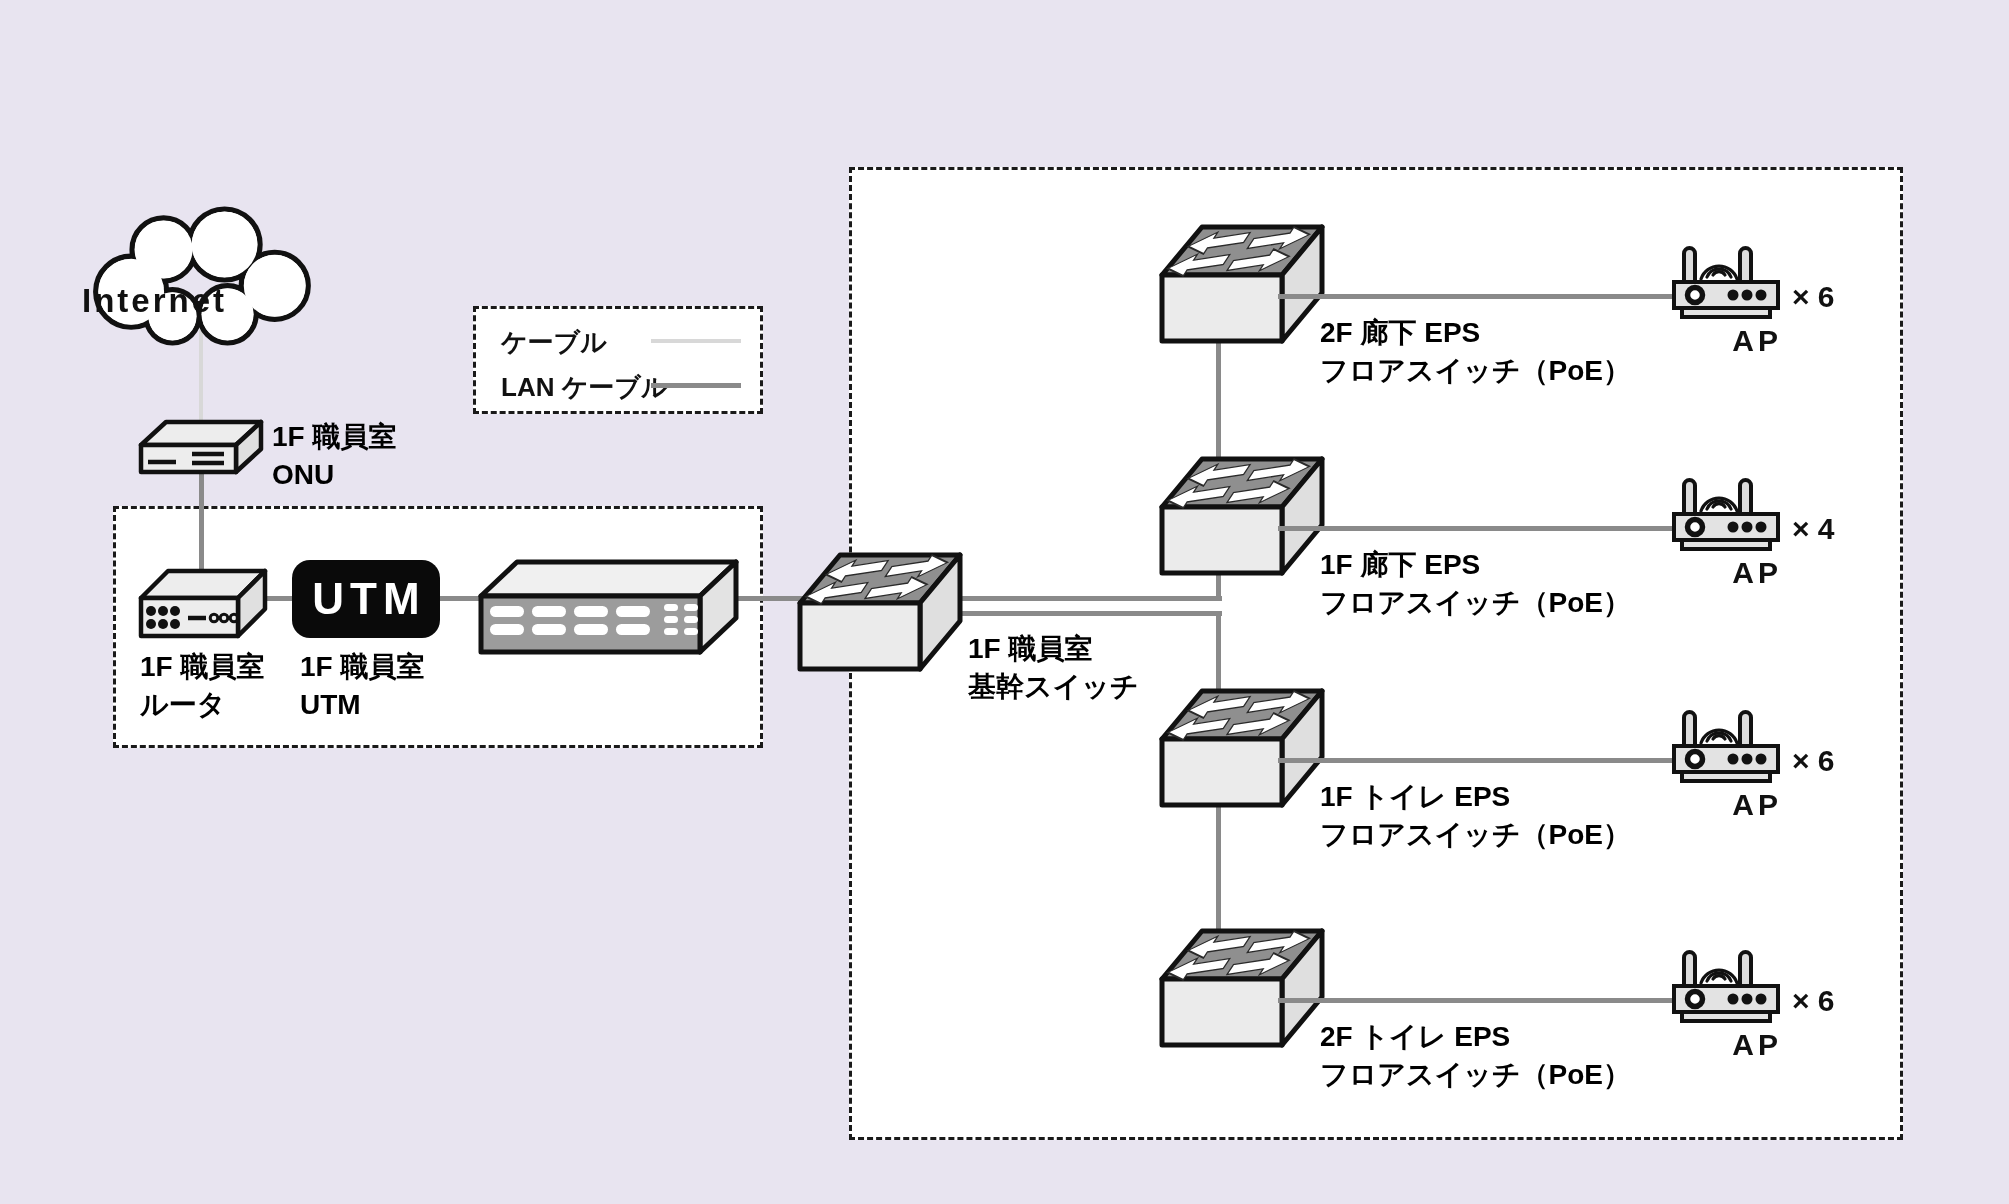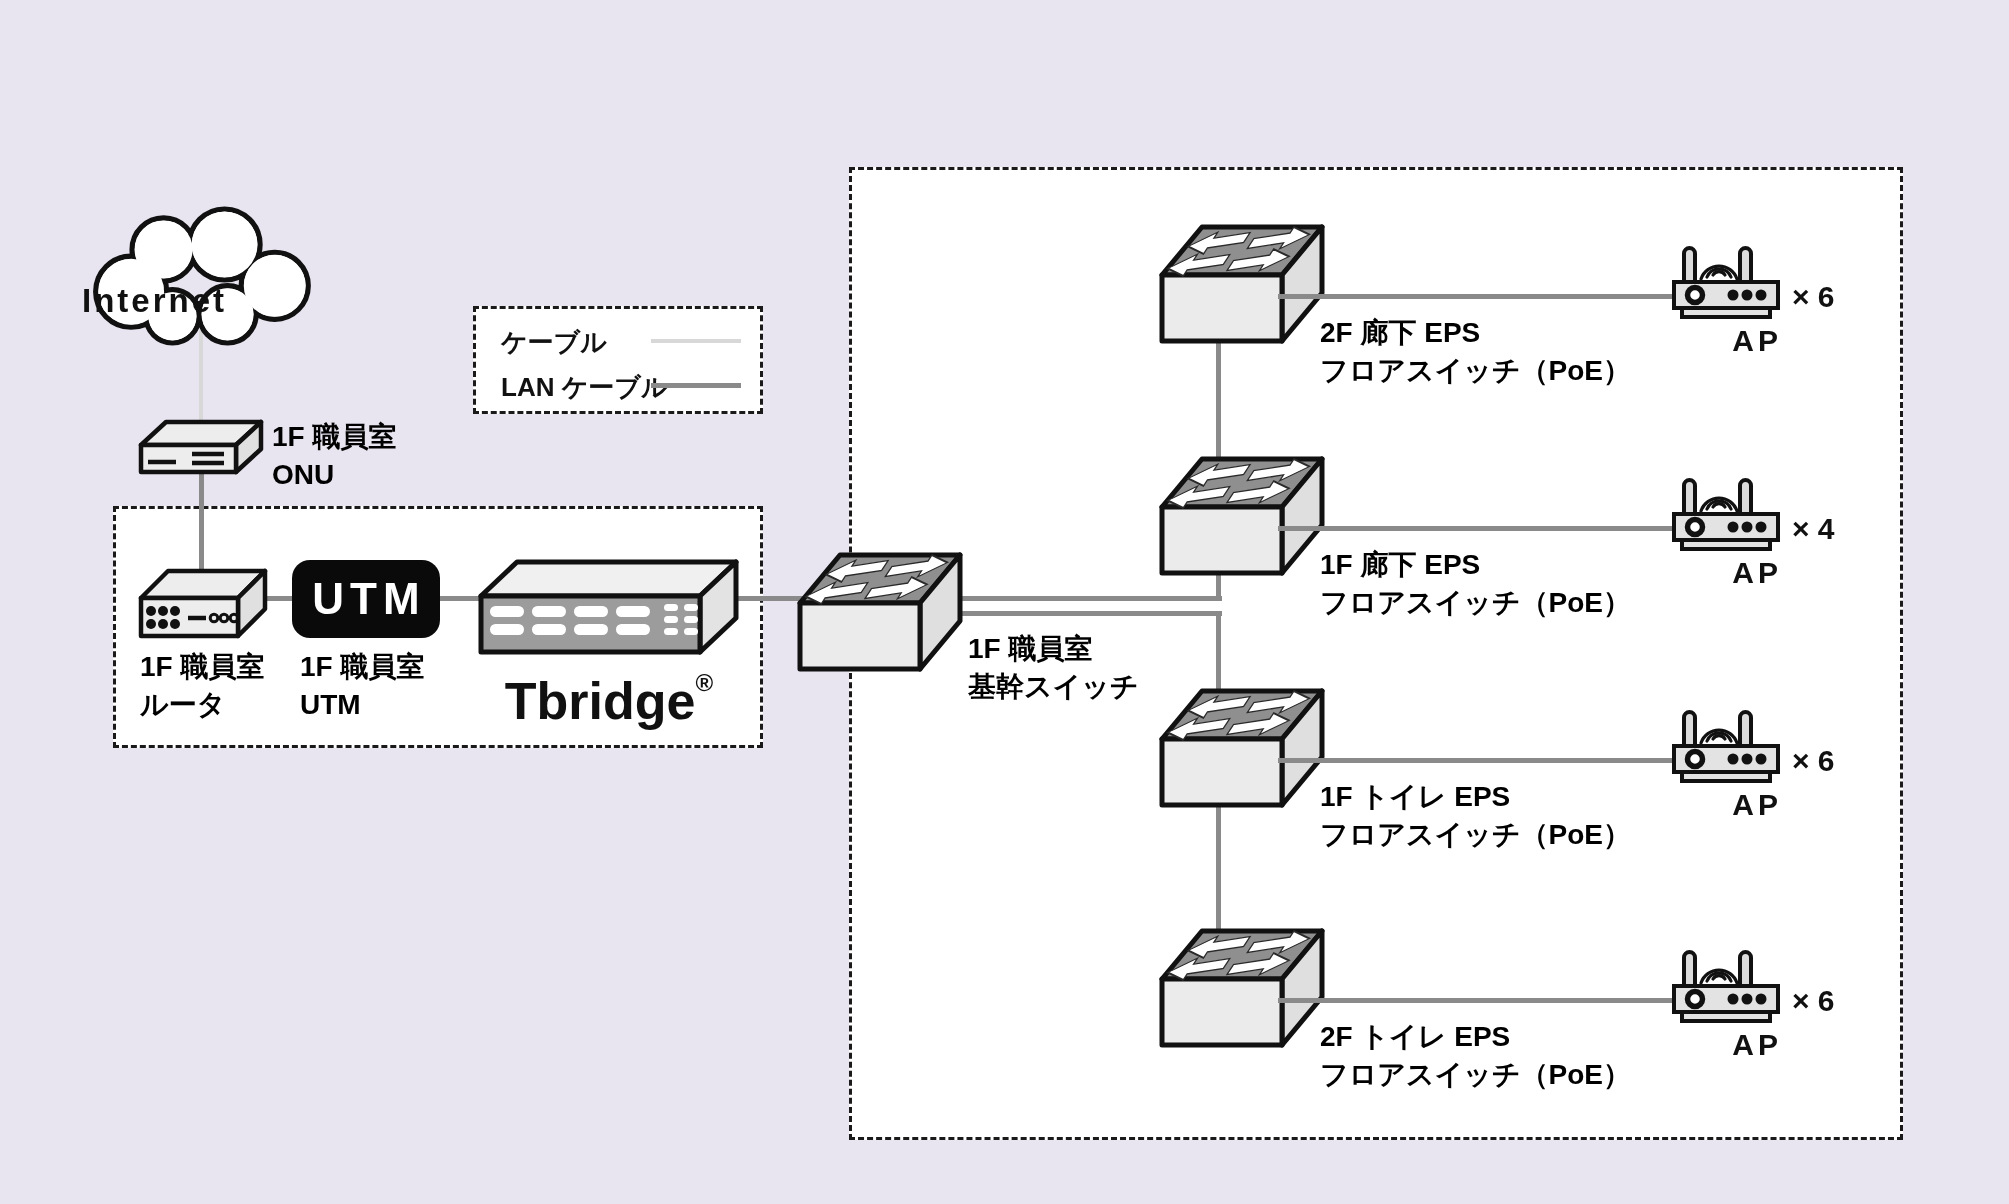--- a/index.html
+++ b/index.html
@@ -177,23 +177,20 @@
     <span>UTM</span>
   </div>
   <div class="lbl" style="left:300px;top:648px;">
     <span>1F 職員室</span>
     <span class="l2">UTM</span>
   </div>
 
   <svg class="dev" style="left:478px;top:556px;" width="262" height="100" viewBox="0 0 262 100">
       <use href="#tbridge-icon"></use>
     </svg>
-  <div class="tbridge-lbl">
-    <span>Tbridge</span><sup>®</sup>
-  </div>
 
   <svg class="dev" style="left:796px;top:543px;" width="168" height="130" viewBox="0 0 168 130">
       <use href="#sw-icon"></use>
     </svg>
   <div class="lbl" style="left:968px;top:630px;">
     <span>1F 職員室</span>
     <span class="l2">基幹スイッチ</span>
   </div>
 
   <div class="row" style="top:215px;">

